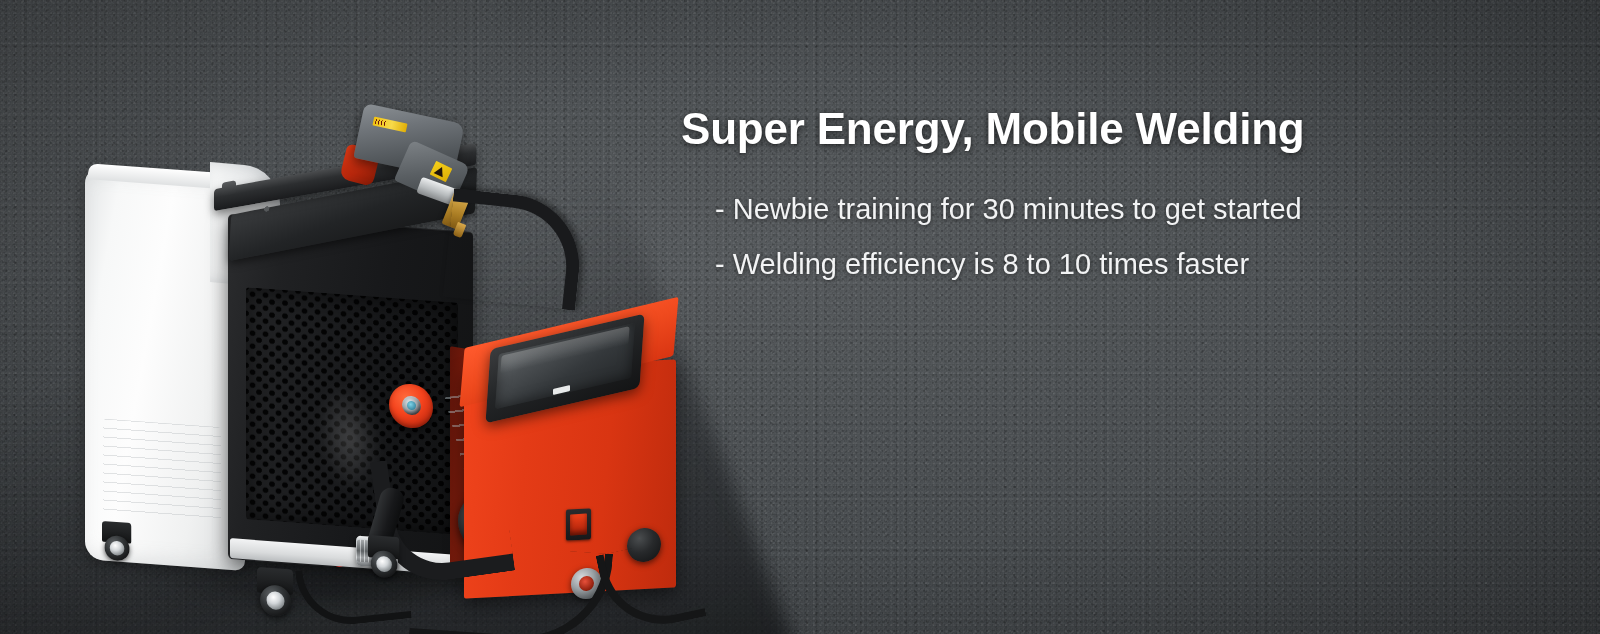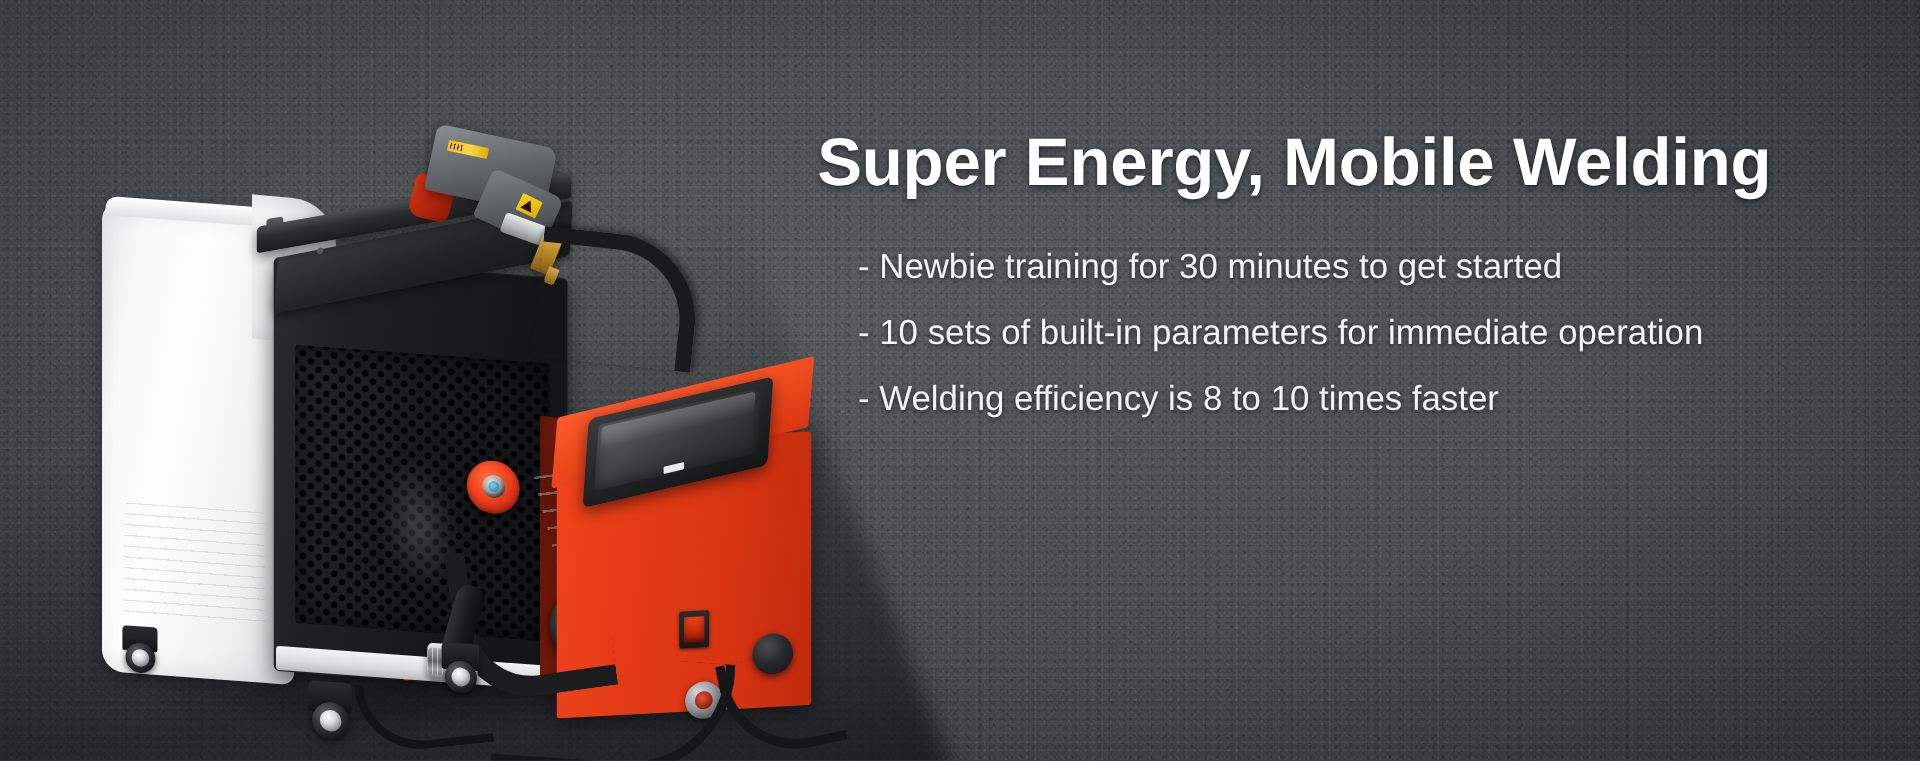--- a/index.html
+++ b/index.html
@@ -83,21 +83,21 @@
 
   
   .copy {
     position: absolute;
     left: 681px;
     top: 104px;
     width: 880px;
   }
   .headline {
     margin: 0;
-    font-size: 56px;
+    font-size: 44px;
     font-weight: 700;
     line-height: 1.12;
     color: #ffffff;
     letter-spacing: -0.2px;
     text-shadow: 0 2px 6px rgba(0,0,0,.55), 0 0 1px rgba(0,0,0,.6);
     white-space: nowrap;
   }
   .bullets {
     list-style: none;
     margin: 42px 0 0 2px;
@@ -659,18 +659,17 @@
       <span class="tyre"></span>
       <span class="hubcap"></span>
     </div>
 
   </div>
 
   <div class="copy">
     <h1 class="headline">Super Energy, Mobile Welding</h1>
     <ul class="bullets">
       <li class="bullet">- Newbie training for 30 minutes to get started</li>
-      <li class="bullet">- 10 sets of built-in parameters for immediate operation</li>
       <li class="bullet">- Welding efficiency is 8 to 10 times faster</li>
     </ul>
   </div>
 
 </div>
 
 </body></html>

